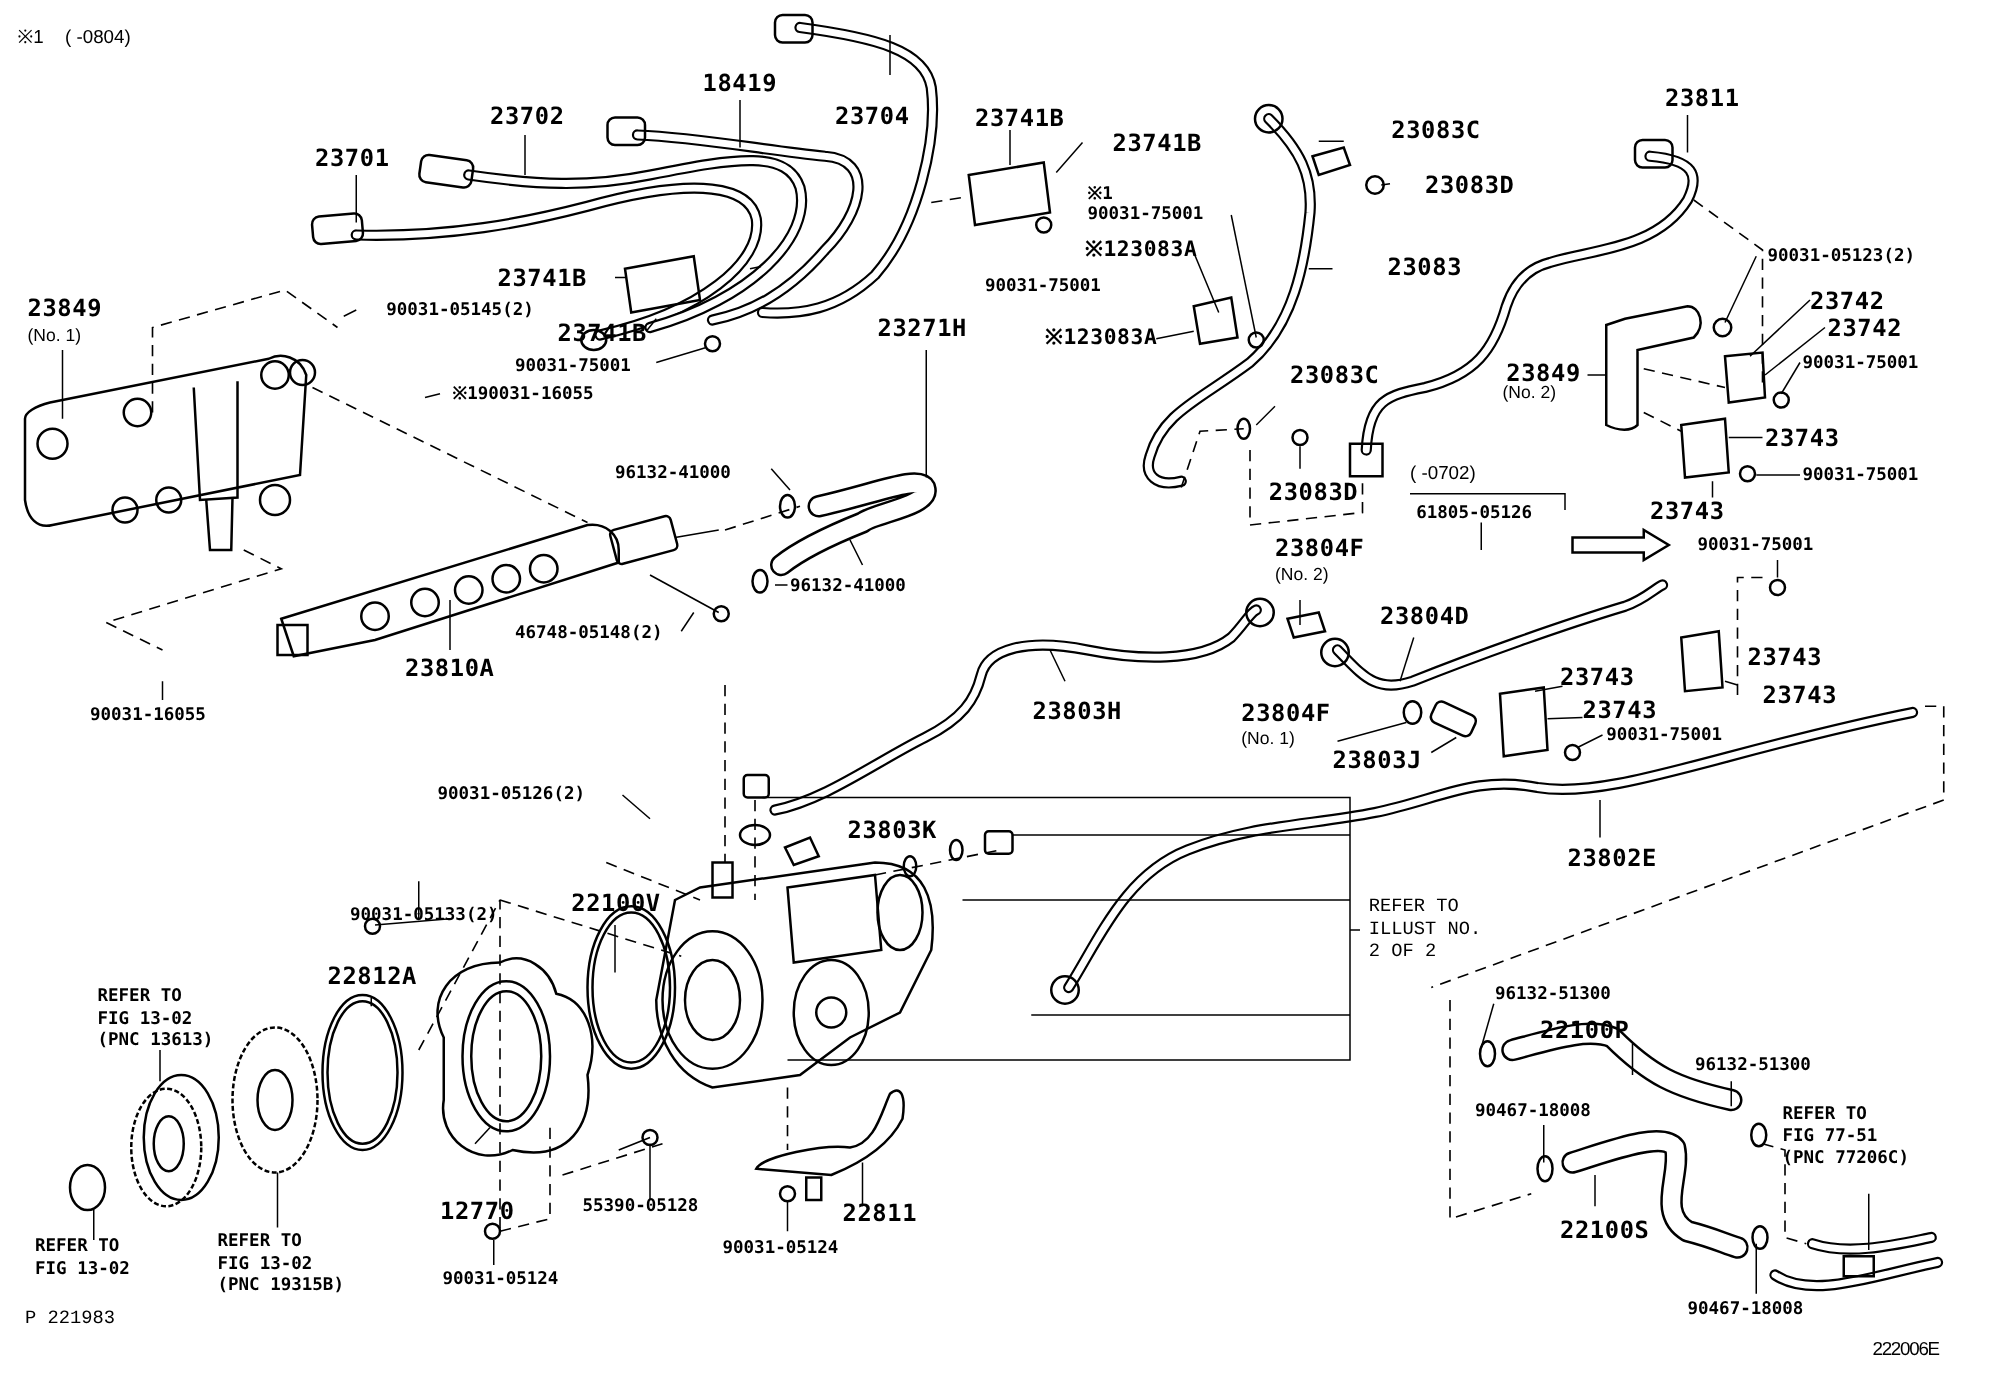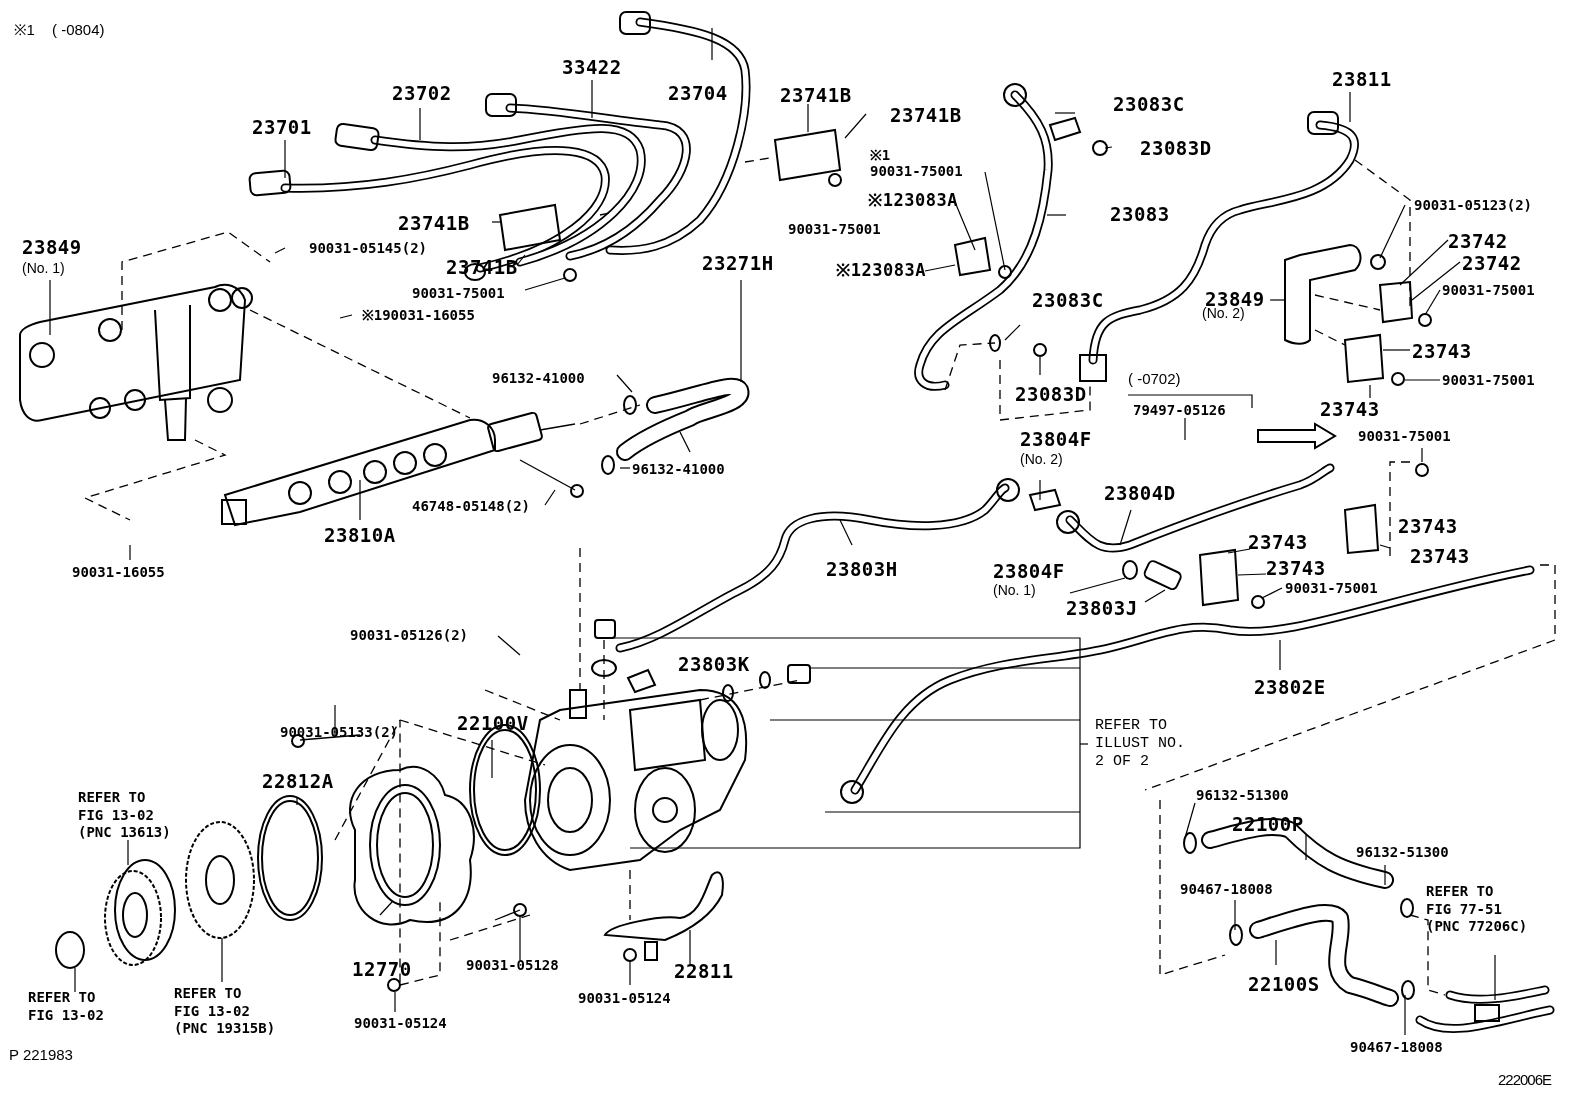--- a/index.html
+++ b/index.html
@@ -302,21 +302,21 @@
       <path class="lead" d="M1495,955 L1495,1000"></path>
       <path class="lead" d="M680,432 L690,452"></path>
     </g>
   </svg>
 
   <div class="lbl note" style="left:14px;top:22px;">※1</div>
   <div class="lbl note" style="left:52px;top:22px;">(      -0804)</div>
 
   <div class="lbl pn-big" style="left:252px;top:118px;">23701</div>
   <div class="lbl pn-big" style="left:392px;top:84px;">23702</div>
-  <div class="lbl pn-big" style="left:562px;top:58px;">33422</div>
+  <div class="lbl pn-big" style="left:562px;top:58px;">18419</div>
   <div class="lbl pn-big" style="left:668px;top:84px;">23704</div>
 
   <div class="lbl pn-big" style="left:780px;top:86px;">23741B</div>
   <div class="lbl pn-big" style="left:890px;top:106px;">23741B</div>
   <div class="lbl pn-big" style="left:398px;top:214px;">23741B</div>
   <div class="lbl pn-big" style="left:446px;top:258px;">23741B</div>
 
   <div class="lbl pn-big" style="left:22px;top:238px;">23849</div>
   <div class="lbl sub" style="left:22px;top:261px;">(No. 1)</div>
 
@@ -348,21 +348,21 @@
   <div class="lbl pn-big" style="left:1320px;top:400px;">23743</div>
 
   <div class="lbl pn-big" style="left:702px;top:254px;">23271H</div>
   <div class="lbl pn-sm" style="left:492px;top:371px;">96132-41000</div>
   <div class="lbl pn-sm" style="left:632px;top:462px;">96132-41000</div>
   <div class="lbl pn-sm" style="left:412px;top:499px;">46748-05148(2)</div>
   <div class="lbl pn-big" style="left:324px;top:526px;">23810A</div>
   <div class="lbl pn-sm" style="left:72px;top:565px;">90031-16055</div>
 
   <div class="lbl note" style="left:1128px;top:371px;">(      -0702)</div>
-  <div class="lbl pn-sm" style="left:1133px;top:403px;">79497-05126</div>
+  <div class="lbl pn-sm" style="left:1133px;top:403px;">61805-05126</div>
   <div class="lbl pn-sm" style="left:1358px;top:429px;">90031-75001</div>
 
   <div class="lbl pn-big" style="left:1020px;top:430px;">23804F</div>
   <div class="lbl sub" style="left:1020px;top:452px;">(No. 2)</div>
   <div class="lbl pn-big" style="left:1104px;top:484px;">23804D</div>
   <div class="lbl pn-big" style="left:826px;top:560px;">23803H</div>
   <div class="lbl pn-big" style="left:1248px;top:533px;">23743</div>
   <div class="lbl pn-big" style="left:1266px;top:559px;">23743</div>
   <div class="lbl pn-big" style="left:1398px;top:517px;">23743</div>
   <div class="lbl pn-big" style="left:1410px;top:547px;">23743</div>
@@ -375,21 +375,21 @@
   <div class="lbl pn-big" style="left:678px;top:655px;">23803K</div>
   <div class="lbl pn-big" style="left:1254px;top:678px;">23802E</div>
   <div class="lbl refer-thin" style="left:1095px;top:717px;">REFER TO
 ILLUST NO.
 2 OF 2</div>
 
   <div class="lbl pn-sm" style="left:280px;top:685px;margin-top:40px;">90031-05133(2)</div>
   <div class="lbl pn-big" style="left:457px;top:714px;">22100V</div>
   <div class="lbl pn-big" style="left:262px;top:772px;">22812A</div>
   <div class="lbl pn-big" style="left:352px;top:960px;">12770</div>
-  <div class="lbl pn-sm" style="left:466px;top:958px;">90031-05128</div>
+  <div class="lbl pn-sm" style="left:466px;top:958px;">55390-05128</div>
   <div class="lbl pn-big" style="left:674px;top:962px;">22811</div>
   <div class="lbl pn-sm" style="left:578px;top:991px;">90031-05124</div>
   <div class="lbl pn-sm" style="left:354px;top:1016px;">90031-05124</div>
 
   <div class="lbl refer" style="left:78px;top:789px;">REFER TO
 FIG 13-02
 (PNC 13613)</div>
   <div class="lbl refer" style="left:28px;top:989px;">REFER TO
 FIG 13-02</div>
   <div class="lbl refer" style="left:174px;top:985px;">REFER TO
@@ -399,15 +399,15 @@
   <div class="lbl pn-sm" style="left:1196px;top:788px;">96132-51300</div>
   <div class="lbl pn-big" style="left:1232px;top:815px;">22100P</div>
   <div class="lbl pn-sm" style="left:1356px;top:845px;">96132-51300</div>
   <div class="lbl pn-sm" style="left:1180px;top:882px;">90467-18008</div>
   <div class="lbl refer" style="left:1426px;top:883px;">REFER TO
 FIG 77-51
 (PNC 77206C)</div>
   <div class="lbl pn-big" style="left:1248px;top:975px;">22100S</div>
   <div class="lbl pn-sm" style="left:1350px;top:1040px;">90467-18008</div>
 
-  <div class="lbl note" style="left:9px;top:1047px;">P 221983</div>
+  <div class="lbl note" style="left:20px;top:1047px;font-family:Liberation Mono, monospace;">P 221983</div>
   <div class="lbl note" style="left:1498px;top:1072px;letter-spacing:-1px;">222006E</div>
 </div>
 
 </body></html>

